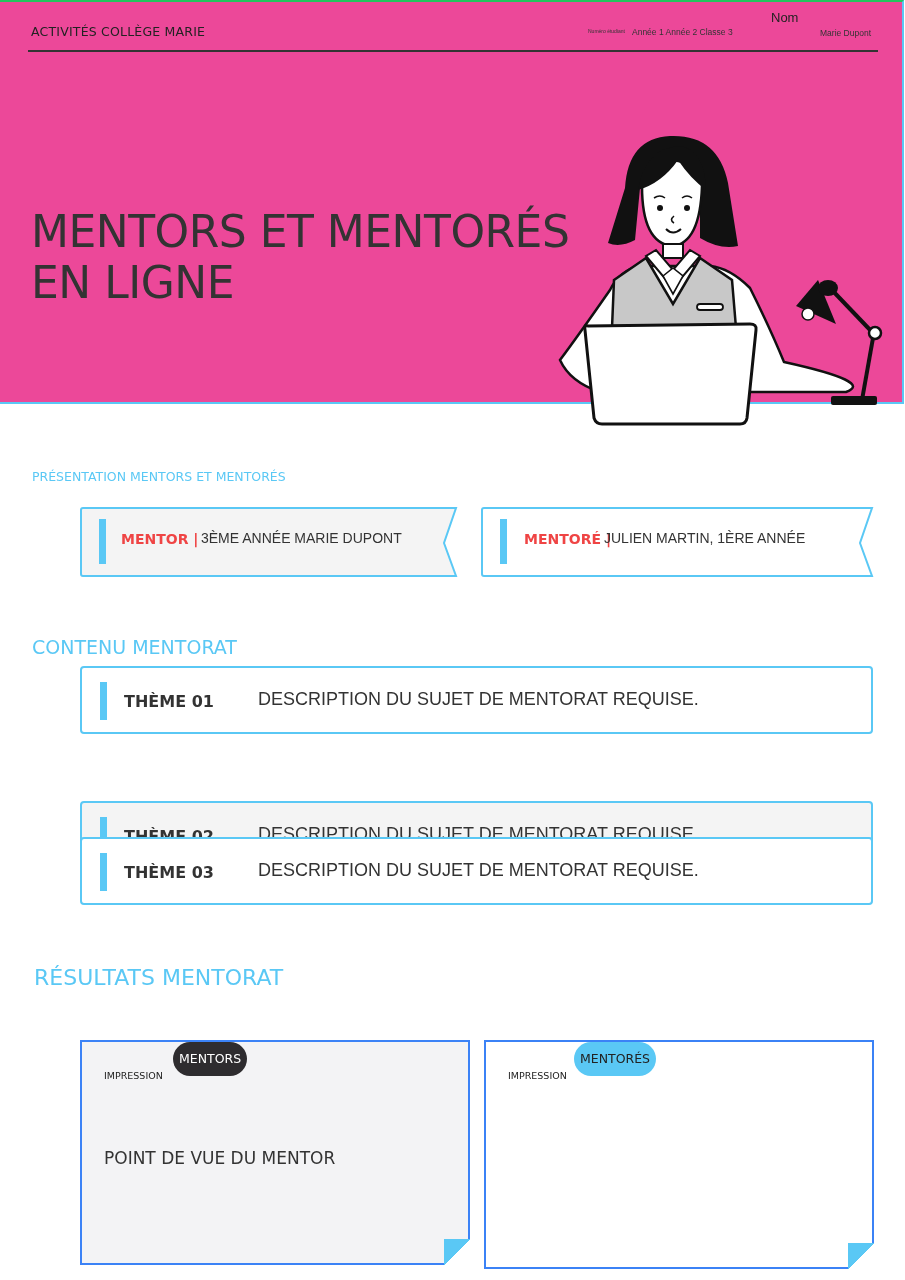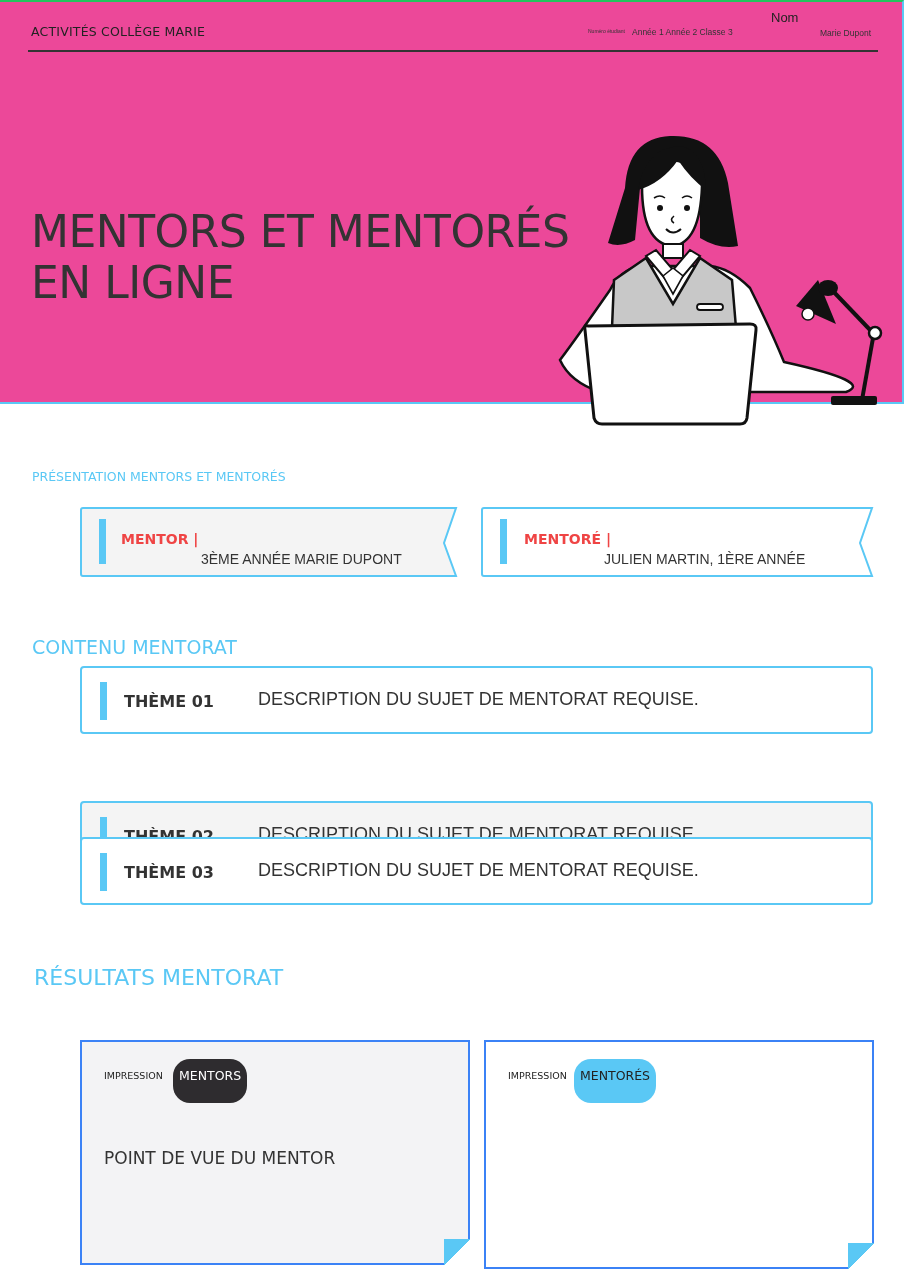--- a/index.html
+++ b/index.html
@@ -57,21 +57,21 @@
 
   
   .ribbon { position: absolute; height: 74px; }
   .ribbon svg { position: absolute; left: 0; top: 0; }
   .ribbon .bar { position: absolute; left: 19px; top: 14px; width: 7px; height: 45px; background: #5ac8f5; }
   .ribbon .lbl {
     position: absolute; top: 26px; font-family: "DejaVu Sans", sans-serif; font-weight: bold;
     font-size: 14px; color: #ef4444;
   }
   .ribbon .val {
-    position: absolute; top: 46px; font-family: "Liberation Sans", sans-serif;
+    position: absolute; top: 25px; font-family: "Liberation Sans", sans-serif;
     font-size: 14px; color: #333;
   }
   .rb-1 { left: 80px; top: 505px; width: 380px; }
   .rb-2 { left: 481px; top: 505px; width: 395px; }
 
   
   .theme {
     position: absolute; left: 80px; width: 793px; height: 68px;
     border: 2px solid #5ac8f5; border-radius: 4px; background: #ffffff;
   }
@@ -97,21 +97,21 @@
   .card-2 { left: 484px; top: 1008px; width: 390px; height: 229px; background: #ffffff; }
   .card .fold {
     position: absolute; right: -2px; bottom: -2px; width: 26px; height: 26px;
     background: linear-gradient(135deg, #5ac8f5 50%, #ffffff 50%);
   }
   .card .imp {
     position: absolute; left: 22px; top: 28px; font-family: "DejaVu Sans", sans-serif;
     font-size: 9.5px; color: #222;
   }
   .card .pill {
-    position: absolute; top: 17px; height: 44px; padding: 0 6px; border-radius: 17px;
+    position: absolute; top: 0; height: 34px; padding: 0 6px; border-radius: 17px;
     font-family: "DejaVu Sans", sans-serif; font-size: 12.5px; line-height: 34px;
   }
   .card-1 .pill { left: 91px; background: #2e2c2f; color: #ffffff; }
   .card-2 .pill { left: 88px; background: #5ac8f5; color: #222; }
   .card .pv {
     position: absolute; left: 22px; top: 106px; font-family: "DejaVu Sans", sans-serif;
     font-size: 17px; color: #333;
   }
 </style>
 </head>

